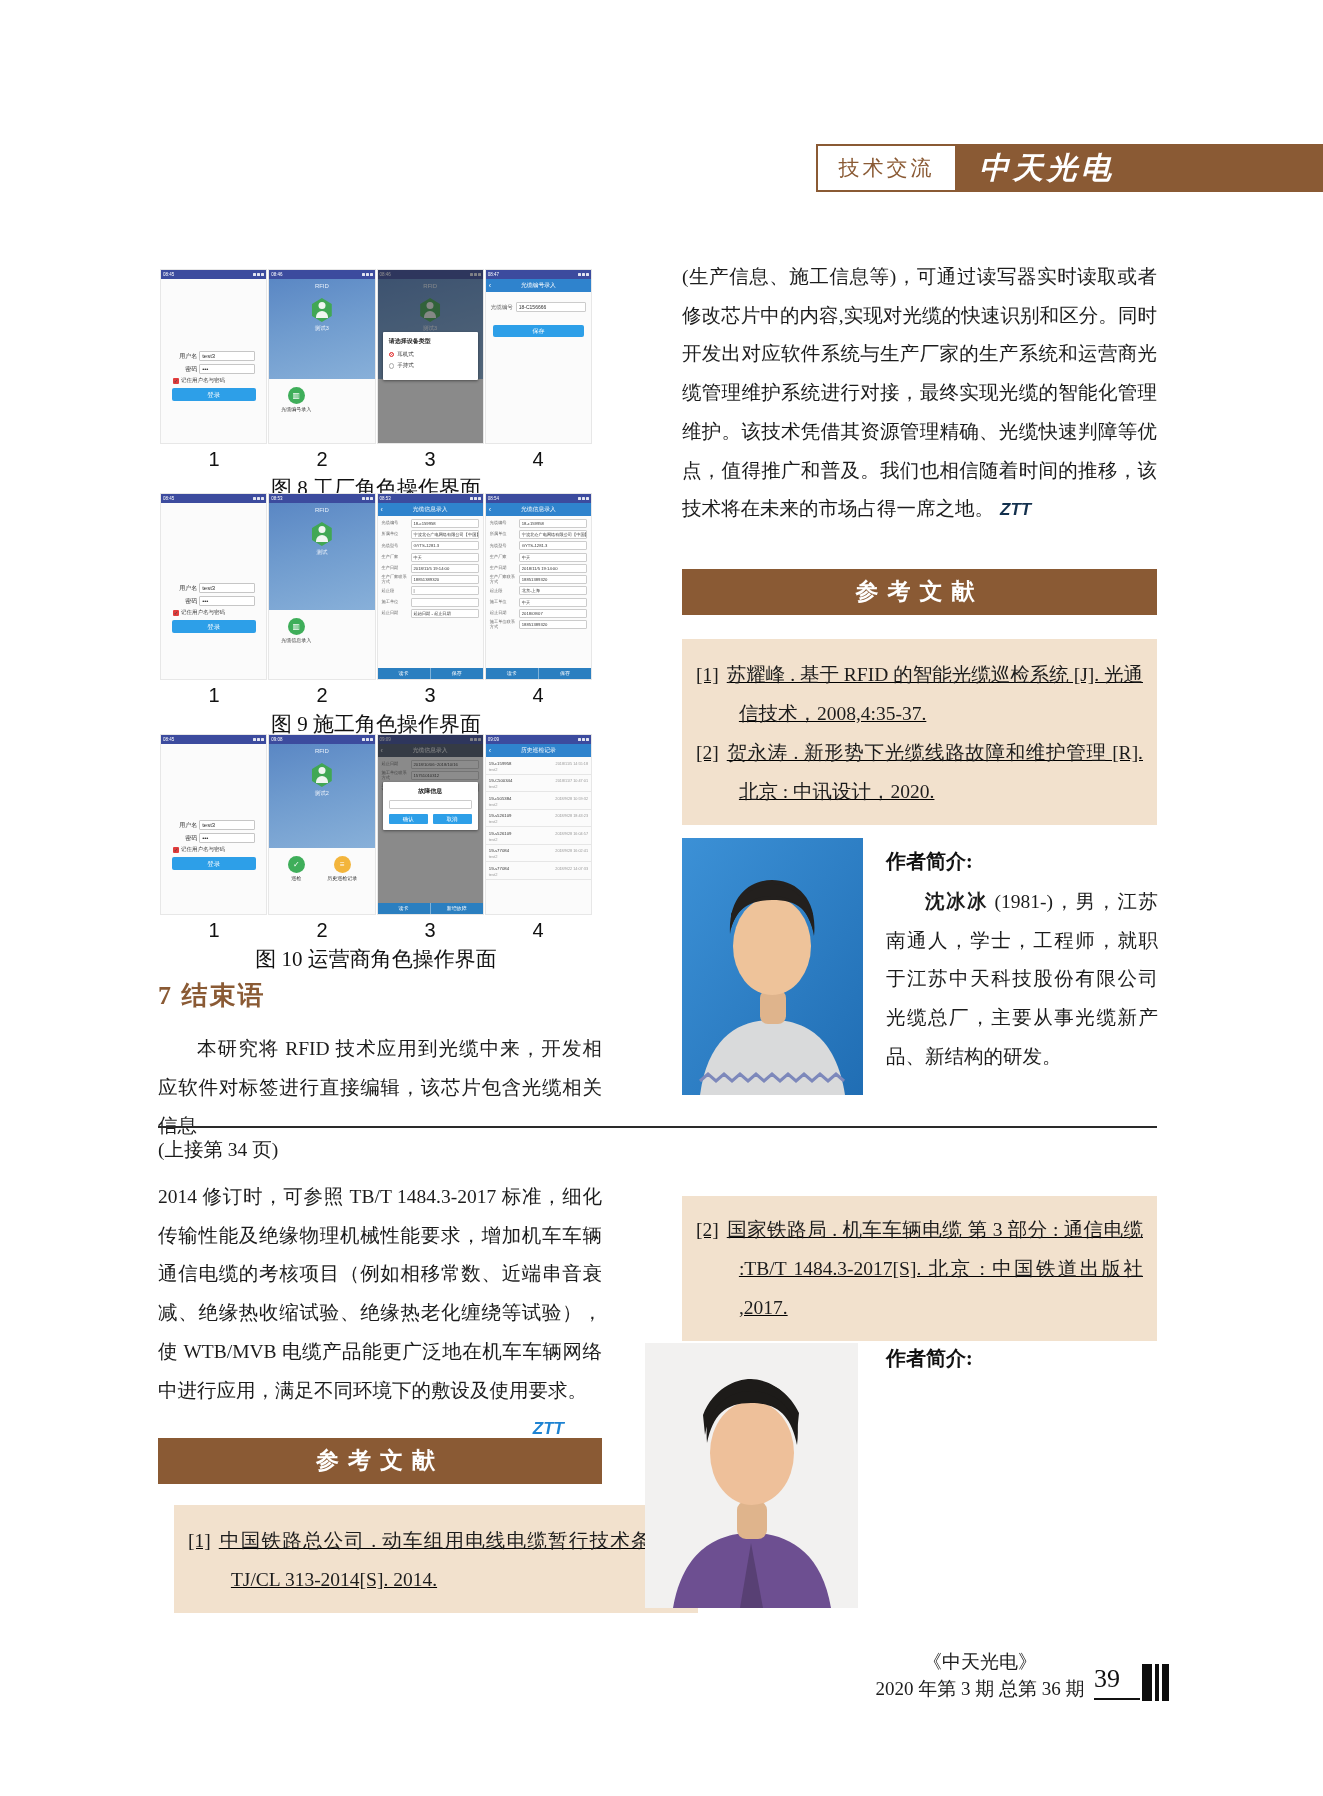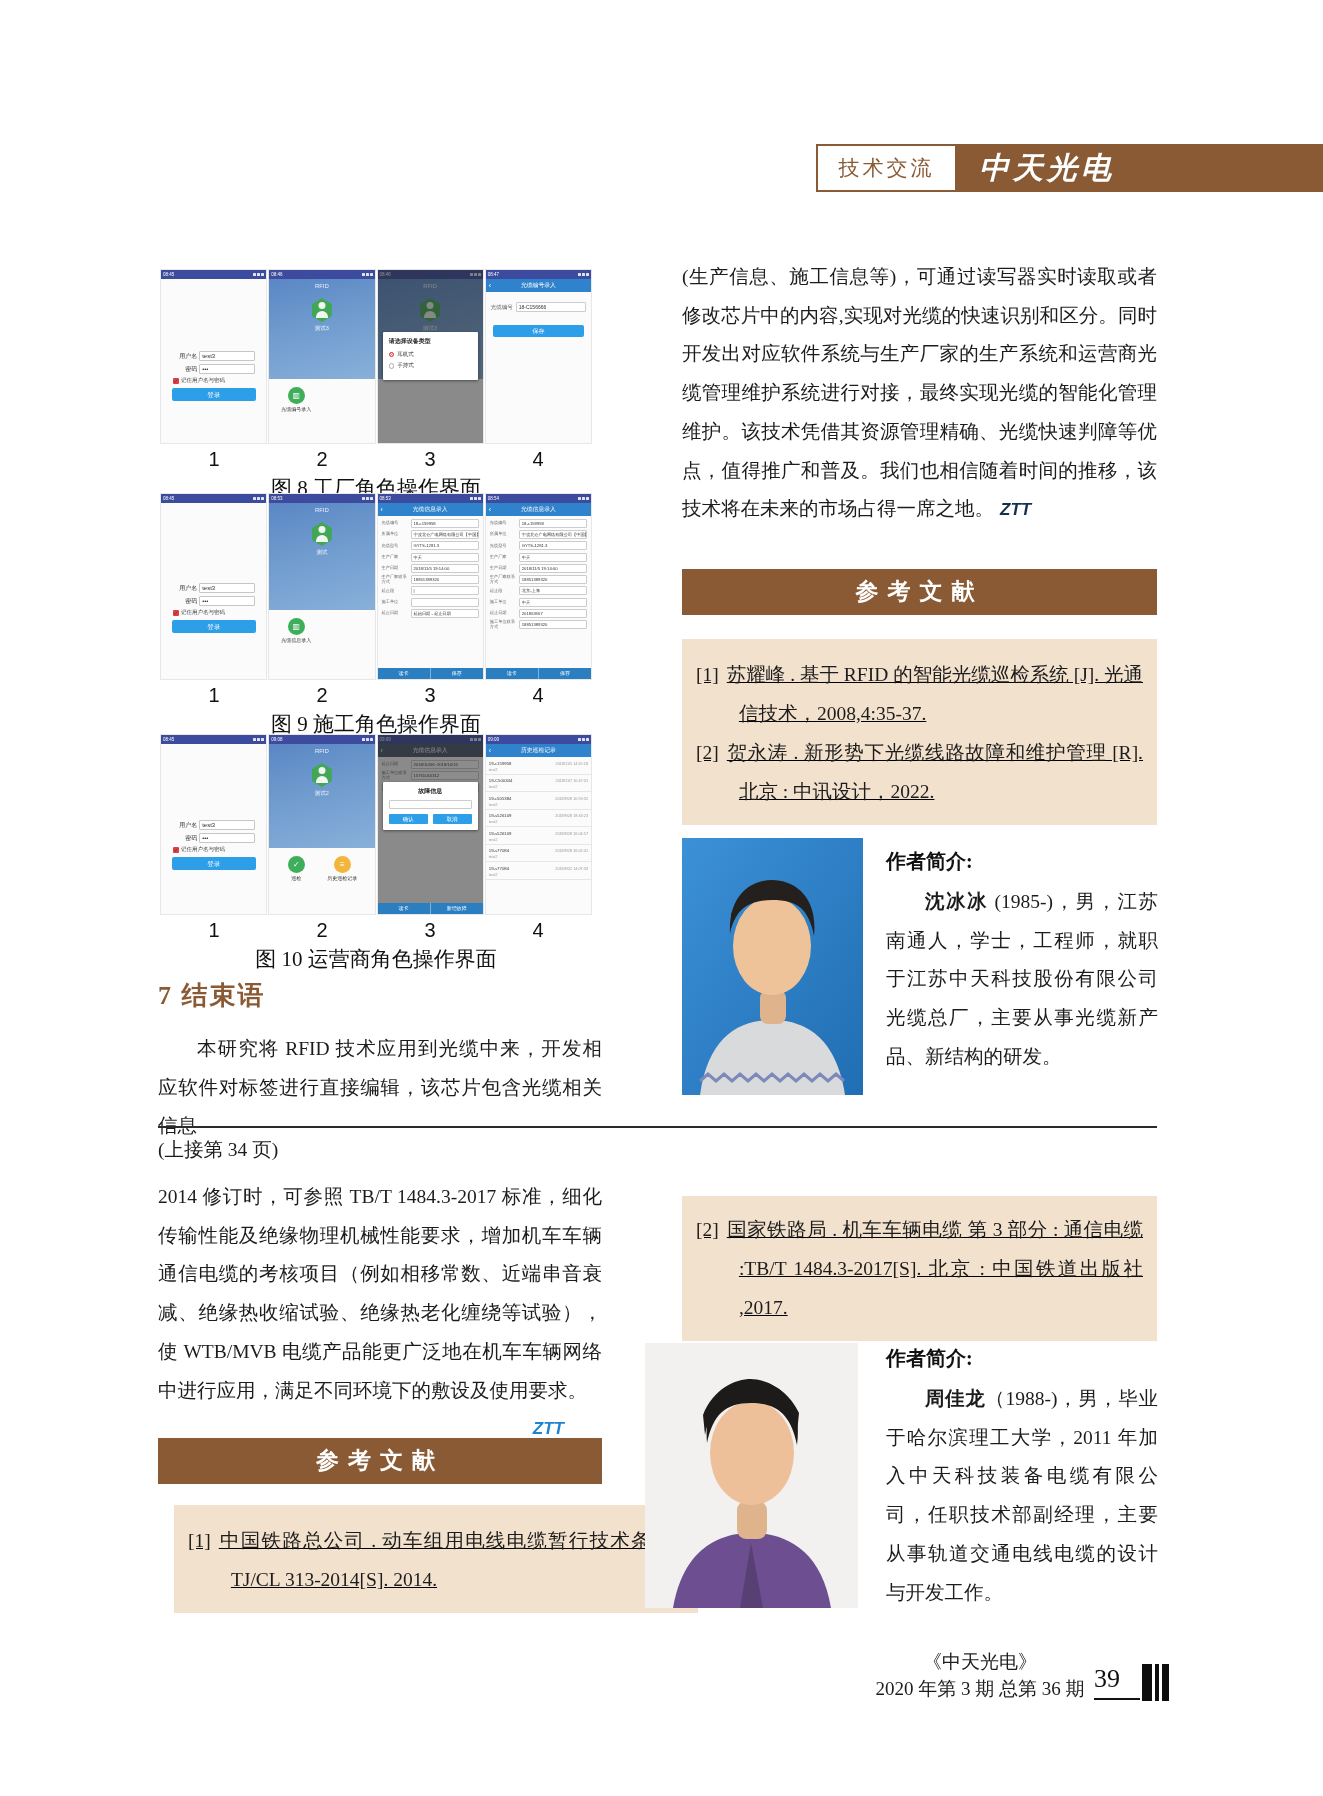--- a/index.html
+++ b/index.html
@@ -648,21 +648,21 @@
   <div class="abs body-text" style="left:682px; top:240px; width:475px;">
     <span>(生产信息、施工信息等)，可通过读写器实时读取或者修改芯片中的内容,实现对光缆的快速识别和区分。同时开发出对应软件系统与生产厂家的生产系统和运营商光缆管理维护系统进行对接，最终实现光缆的智能化管理维护。该技术凭借其资源管理精确、光缆快速判障等优点，值得推广和普及。我们也相信随着时间的推移，该技术将在未来的市场占得一席之地。</span><span class="ztt dark">ZTT</span>
   </div>
 
   <div class="abs ref-header" style="left:682px; top:551px; width:475px;">参考文献</div>
 
   <div class="abs ref-block" style="left:682px; top:621px; width:475px;">
 
       <div class="ref-item"><span class="ref-num">[1]</span><span>苏耀峰 . 基于 RFID 的智能光缆巡检系统 [J]. 光通信技术，2008,4:35-37.</span></div>
 
-      <div class="ref-item"><span class="ref-num">[2]</span><span>贺永涛 . 新形势下光缆线路故障和维护管理 [R]. 北京 : 中讯设计，2022.</span></div>
+      <div class="ref-item"><span class="ref-num">[2]</span><span>贺永涛 . 新形势下光缆线路故障和维护管理 [R]. 北京 : 中讯设计，2020.</span></div>
     </div>
 
   <svg class="abs photo" style="left:682px; top:820px;" width="181" height="257" viewBox="0 0 181 257">
     <rect width="181" height="257" fill="#2b7cc4"></rect>
     <rect width="181" height="257" fill="url(#g1)"></rect>
     <defs>
       <linearGradient id="g1" x1="0" y1="0" x2="1" y2="1">
         <stop offset="0" stop-color="#3e93d8" stop-opacity=".9"></stop>
           <stop offset="1" stop-color="#1f6cb2" stop-opacity=".9"></stop>
       </linearGradient>
@@ -671,44 +671,41 @@
     <rect x="78" y="152" width="26" height="34" rx="8" fill="#dfb48c"></rect>
     <ellipse cx="90" cy="108" rx="39" ry="49" fill="#eec39a"></ellipse>
     <path d="M48 96 C 46 56, 70 42, 90 42 C 112 42, 136 58, 132 98 C 128 72, 116 62, 90 62 C 66 62, 52 72, 48 96 Z" fill="#23201e"></path>
     <path d="M49 90 C 58 66, 72 58, 90 58 C 110 58, 124 68, 131 92 L 131 76 C 120 52, 100 46, 90 46 C 76 46, 58 56, 49 76 Z" fill="#23201e"></path>
     <polyline points="18,243 26,236 34,243 42,236 50,243 58,236 66,243 74,236 82,243 90,236 98,243 106,236 114,243 122,236 130,243 138,236 146,243 154,236 162,243" fill="none" stroke="#7d88bb" stroke-width="3"></polyline>
   </svg>
 
   <div class="abs" style="left:886px; top:830px; width:272px;">
     <div class="bio-label">作者简介:</div>
     <div class="bio-text">
-      <b>沈冰冰</b><span> (1985-)，男，江苏南通人，学士，工程师，就职于江苏中天科技股份有限公司光缆总厂，主要从事光缆新产品、新结构的研发。</span>
+      <b>沈冰冰</b><span> (1981-)，男，江苏南通人，学士，工程师，就职于江苏中天科技股份有限公司光缆总厂，主要从事光缆新产品、新结构的研发。</span>
     </div>
   </div>
 
   <div class="abs ref-block" style="left:682px; top:1178px; width:475px; padding:14px;">
 
       <div class="ref-item"><span class="ref-num">[2]</span><span>国家铁路局 . 机车车辆电缆 第 3 部分 : 通信电缆 :TB/T 1484.3-2017[S]. 北京 : 中国铁道出版社 ,2017.</span></div>
     </div>
 
   <svg class="abs photo" style="left:645px; top:1325px;" width="213" height="265" viewBox="0 0 213 265">
     <rect width="213" height="265" fill="#f2f1f0"></rect>
     <path d="M28 265 C 38 206, 74 190, 106 190 C 140 190, 176 206, 186 265 Z" fill="#6d4f91"></path>
     <path d="M95 265 L 106 200 L 118 265 Z" fill="#584074"></path>
     <rect x="92" y="158" width="30" height="38" rx="9" fill="#dfb48c"></rect>
     <ellipse cx="107" cy="110" rx="42" ry="52" fill="#eec09a"></ellipse>
     <path d="M62 100 C 58 54, 84 38, 107 38 C 132 38, 158 56, 152 102 C 146 72, 132 60, 106 60 C 80 60, 68 72, 62 100 Z" fill="#1d1b19"></path>
     <path d="M60 92 C 66 60, 86 48, 106 48 C 128 48, 148 62, 152 90 L 154 70 C 142 44, 118 36, 106 36 C 90 36, 68 46, 58 72 Z" fill="#1d1b19"></path>
   </svg>
 
   <div class="abs" style="left:886px; top:1327px; width:272px;">
     <div class="bio-label">作者简介:</div>
-    <div class="bio-text">
-      <b>周佳龙</b><span>（1988-)，男，毕业于哈尔滨理工大学，2011 年加入中天科技装备电缆有限公司，任职技术部副经理，主要从事轨道交通电线电缆的设计与开发工作。</span>
-    </div>
   </div>
 
   <div class="abs footer-text" style="left:860px; top:1630px; width:240px;">
     <div>《中天光电》</div>
     <div>2020 年第 3 期 总第 36 期</div>
   </div>
   <div class="abs page-num" style="left:1094px; top:1646px;">39</div>
   <div class="abs bars" style="left:1142px; top:1646px;">
       <i class="b1"></i>
       <i class="b2"></i>

